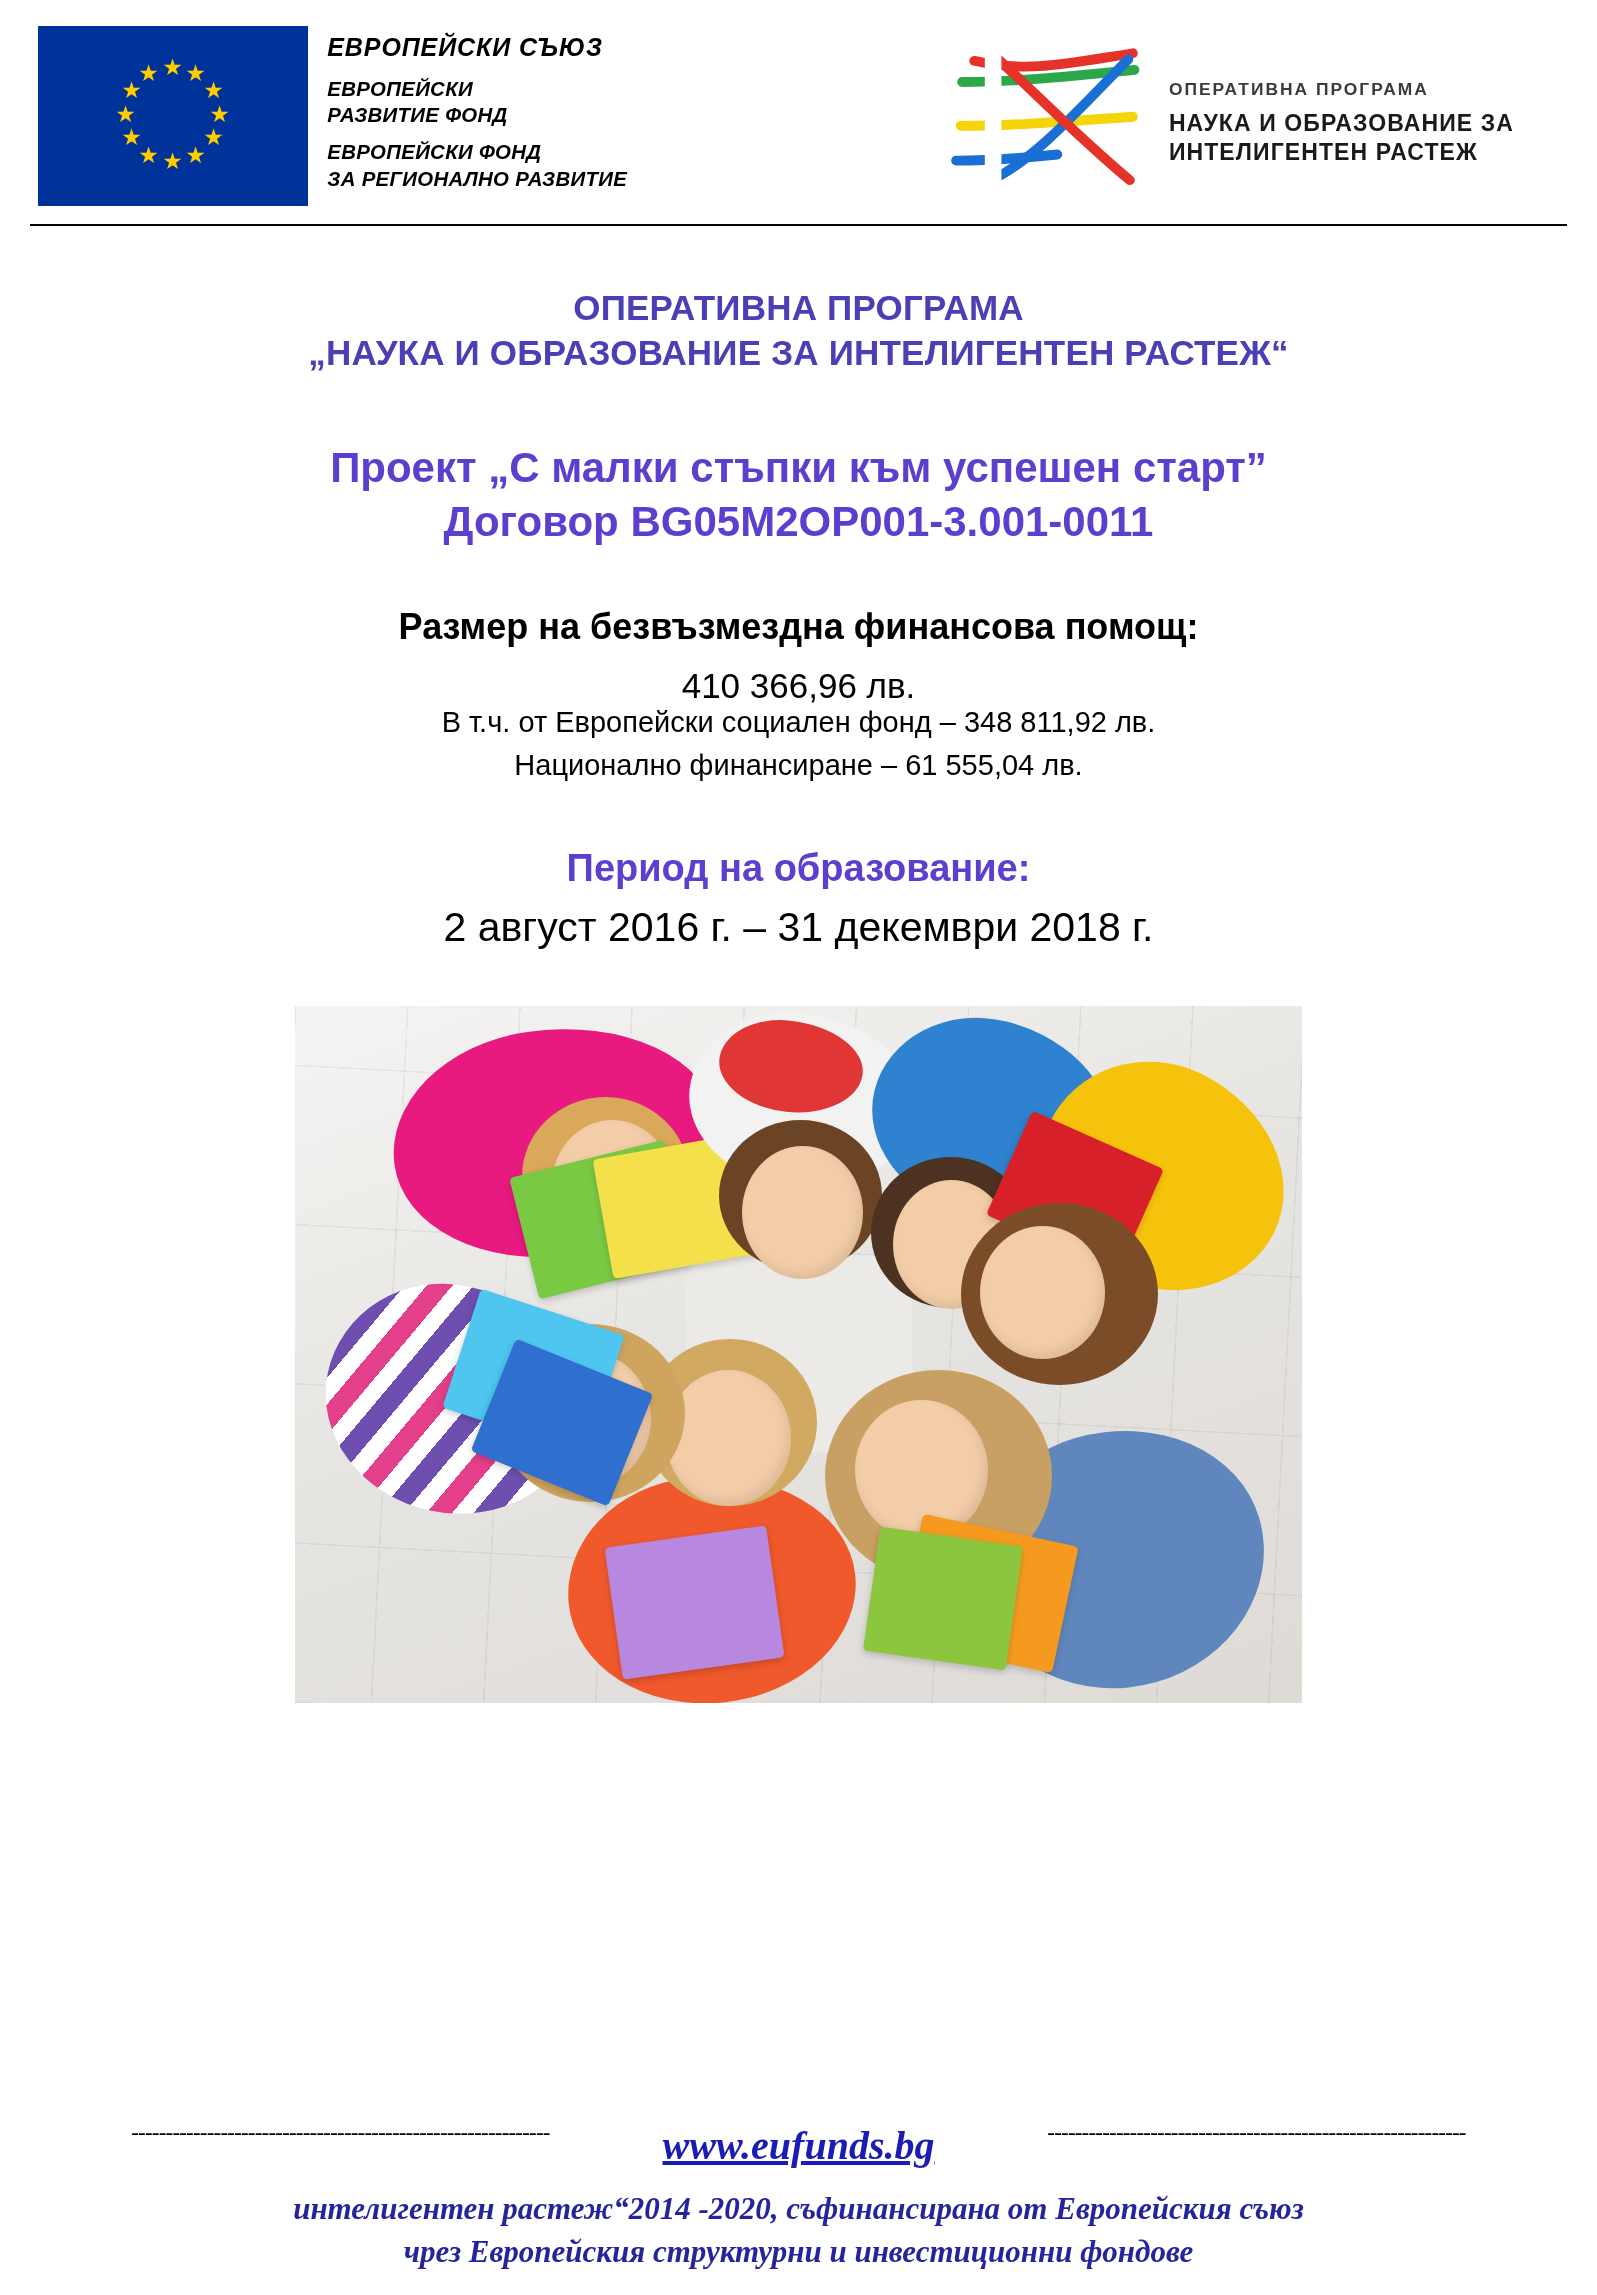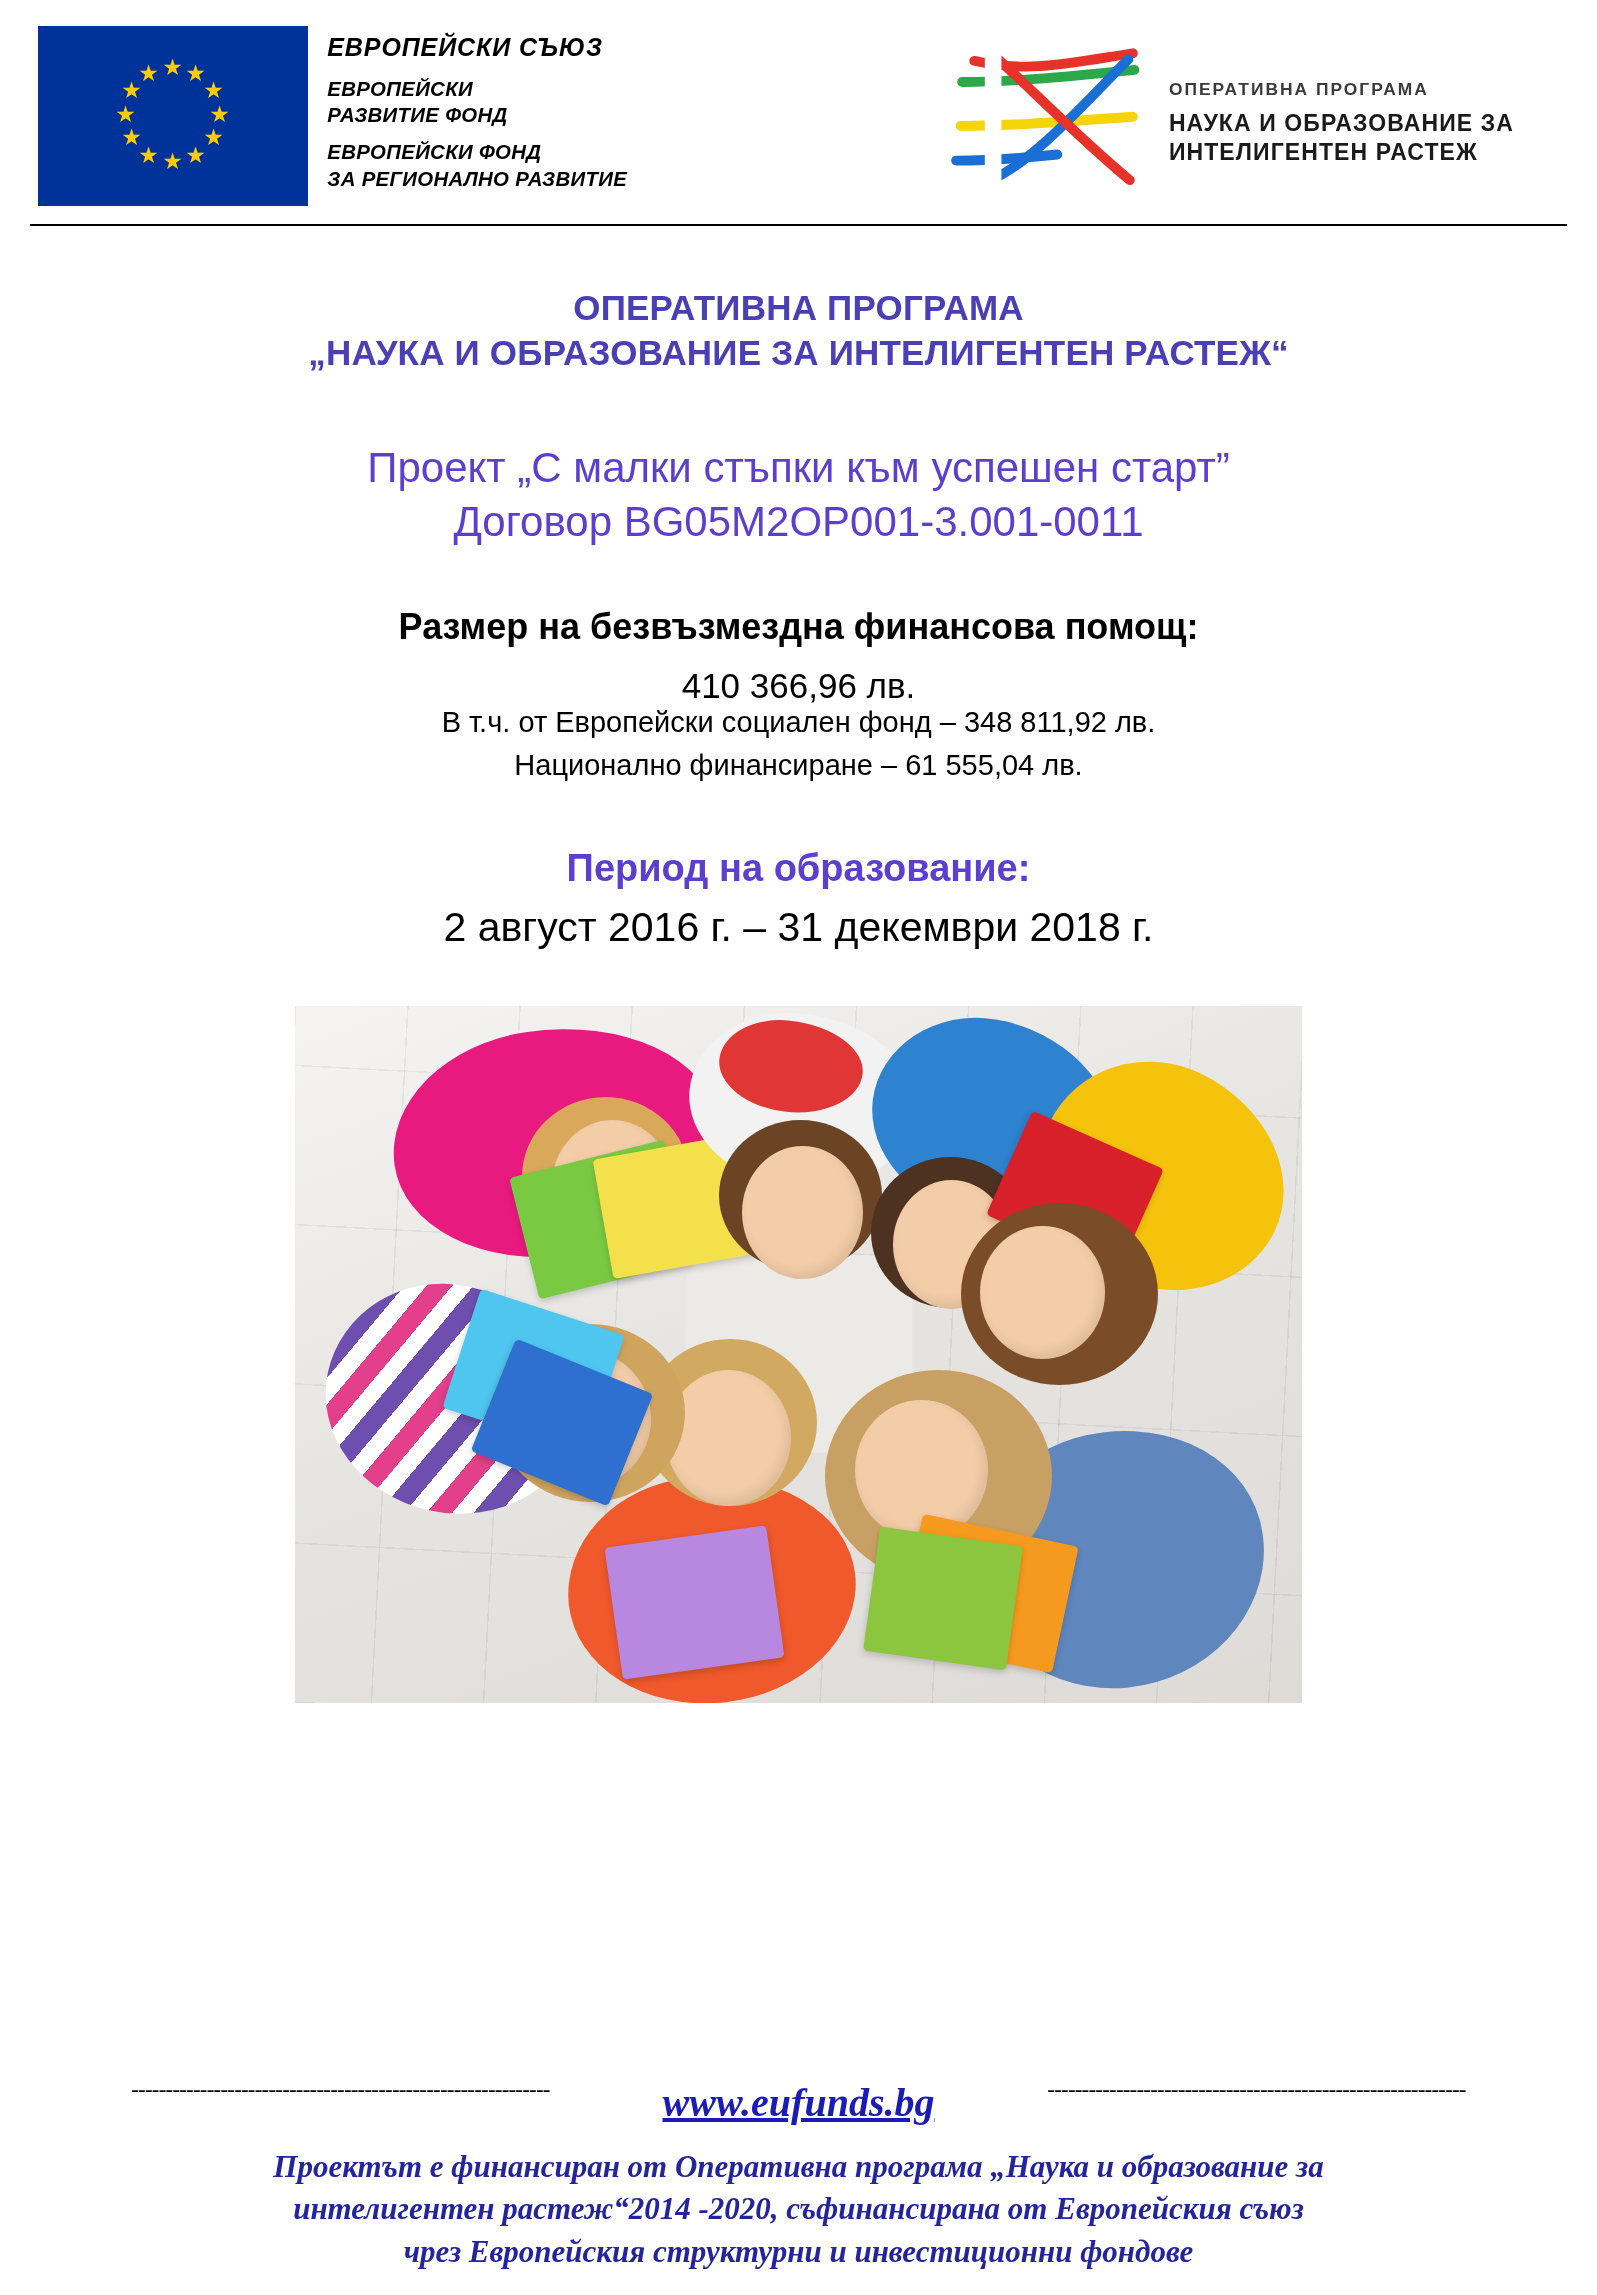--- a/index.html
+++ b/index.html
@@ -125,21 +125,21 @@
   .prog-title {
     color: #4a3fb5;
     font-weight: 700;
     font-size: 35px;
     line-height: 1.28;
     letter-spacing: 0.2px;
   }
   .project-block {
     margin-top: 65px;
     color: #5d3fcf;
-    font-weight: 400;
+    font-weight: 700;
     font-size: 42px;
     line-height: 1.30;
   }
   .grant-title {
     margin-top: 56px;
     font-weight: 700;
     font-size: 36px;
     color: #000;
   }
   .grant-amount {
@@ -405,18 +405,17 @@
   </div>
 </div>
 
 <div class="footer">
   <div class="dashline">
     <div class="dash">-------------------------------------------------------------</div>
     <a class="site" href="#">www.eufunds.bg</a>
     <div class="dash">-------------------------------------------------------------</div>
   </div>
   <div class="foot-text">
-    <div>Проектът е  финансиран от Оперативна програма „Наука и образование за</div>
     <div>интелигентен растеж“2014 -2020, съфинансирана от Европейския съюз</div>
     <div>чрез Европейския структурни и инвестиционни фондове</div>
   </div>
 </div>
 
 
 </body></html>

